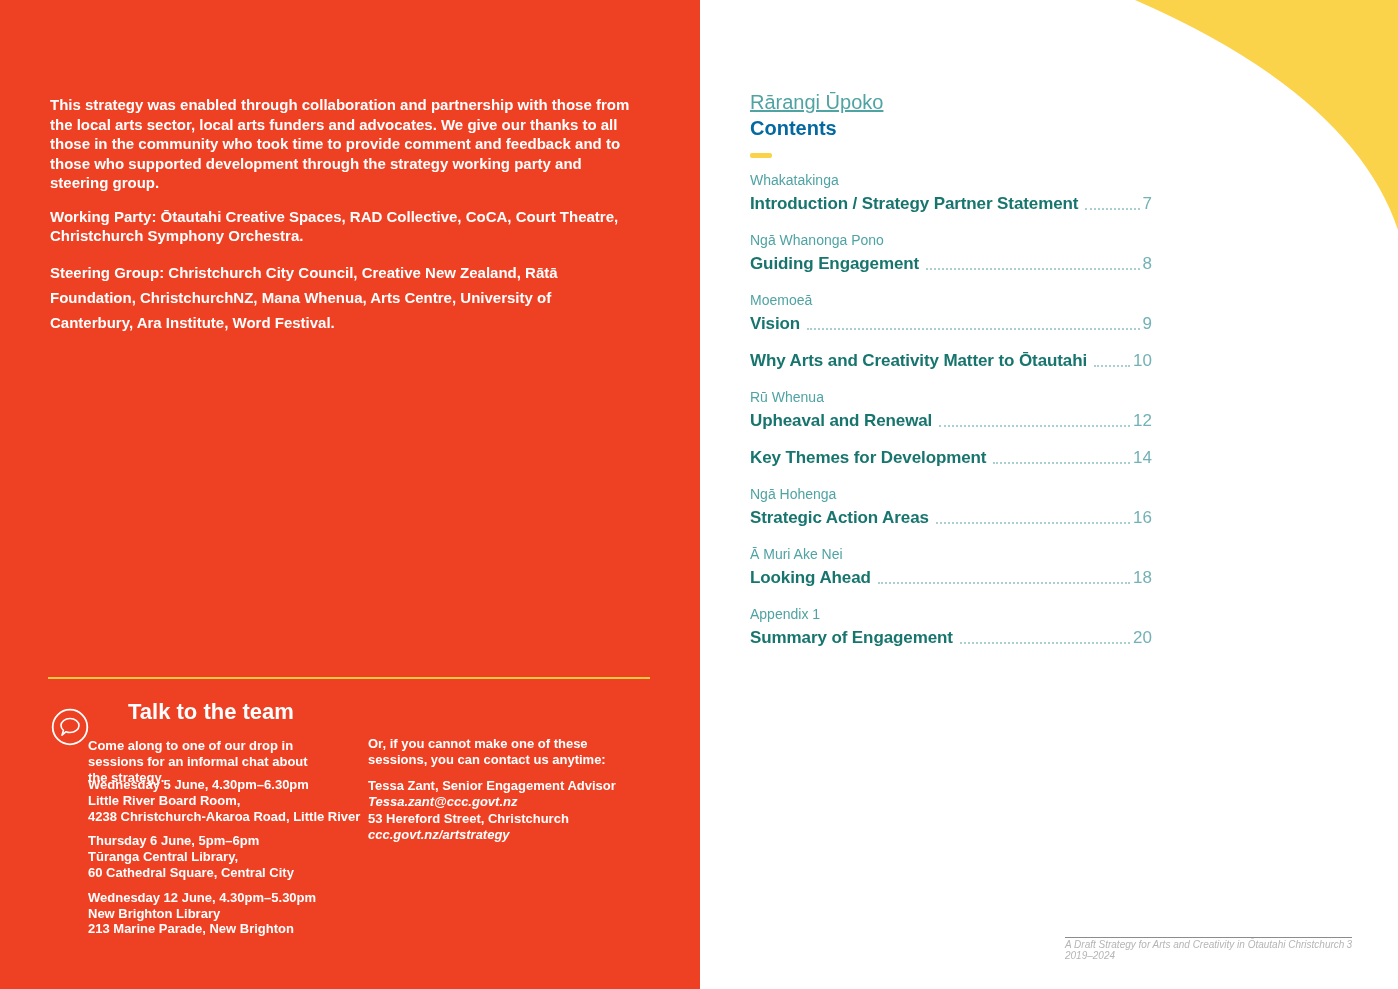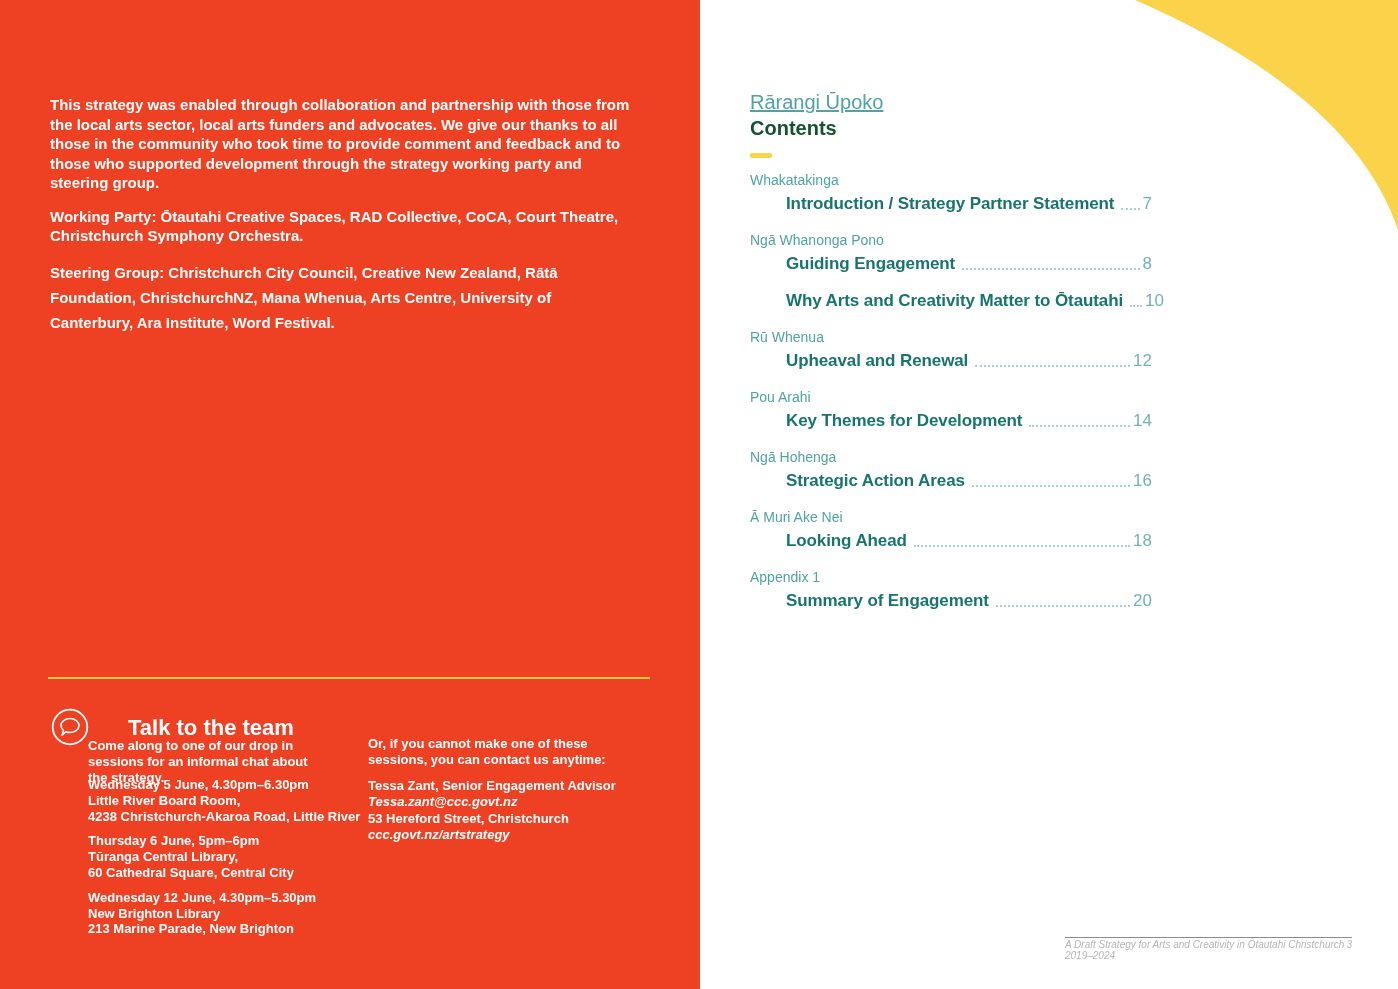--- a/index.html
+++ b/index.html
@@ -10,41 +10,41 @@
   
   .left-page{
     position:absolute;left:0;top:0;width:700px;height:989px;
     background:#EE4123;color:#ffffff;
   }
   .ack-block{position:absolute;left:50px;top:95px;width:604px;}
   .ack-block p{margin:0 16px 14px 0;font-size:15px;line-height:19.5px;font-weight:700;}
   .ack-block p.wide-lines{line-height:25px;}
   .talk-divider{position:absolute;left:48px;top:677px;width:602px;height:2px;background:#F9C93F;}
   .talk-icon{position:absolute;left:50px;top:707px;width:40px;height:40px;}
-  .talk-head{position:absolute;left:88px;top:715px;font-size:22px;font-weight:700;padding-left:40px;}
+  .talk-head{position:absolute;left:88px;top:699px;font-size:22px;font-weight:700;padding-left:40px;}
   .talk-intro{position:absolute;left:88px;top:738px;width:235px;font-size:13px;line-height:16px;font-weight:700;}
   .sessions{position:absolute;left:88px;top:777px;width:280px;}
   .session{margin-bottom:9px;}
   .session div{font-size:13px;line-height:15.8px;font-weight:700;}
   .contact-col{position:absolute;left:368px;top:736px;width:250px;}
   .contact-intro{font-size:13px;line-height:16px;font-weight:700;margin-bottom:10px;}
   .contact-lines div{font-size:13px;line-height:16.3px;font-weight:700;}
   .contact-lines .linkish{font-weight:700;font-style:italic;}
   
   .right-page{position:absolute;left:700px;top:0;width:698px;height:989px;background:#ffffff;}
   .corner-shape{position:absolute;top:0;right:0;width:263px;height:230px;}
   .contents-head{position:absolute;left:750px;top:90px;}
   .contents-maori{font-size:20px;color:#4FA3A3;line-height:25px;text-decoration:underline;}
-  .contents-title{font-size:20px;color:#14532d;font-weight:700;line-height:26px;}
+  .contents-title{font-size:20px;color:#0369a1;font-weight:700;line-height:26px;}
   .contents-dash{width:22px;height:5px;background:#FBD34B;border-radius:2px;margin-top:12px;}
   .toc{position:absolute;left:750px;top:169px;width:402px;}
   .toc-entry{margin-bottom:13px;}
   .toc-subtitle{font-size:14px;color:#4FA3A3;line-height:23px;}
   .toc-subtitle:empty{display:none;}
-  .toc-row{display:flex;align-items:flex-end;margin-left:36px;}
+  .toc-row{display:flex;align-items:flex-end;}
   .toc-title{font-size:17px;font-weight:700;color:#17756E;line-height:24px;white-space:nowrap;letter-spacing:-0.1px;}
   .toc-dots{flex:1;min-width:12px;border-bottom:2px dotted #A9CFD1;margin:0 3px 6px 7px;}
   .toc-page{font-size:17px;color:#72B1B5;line-height:24px;}
   .footer{
     position:absolute;left:1065px;top:937px;width:287px;
     border-top:1px solid #8C8C8C;padding-top:1px;
     display:flex;justify-content:space-between;
     font-size:10px;font-style:italic;color:#B5B5B5;
   }
 </style>
@@ -124,41 +124,48 @@
 
   <div class="toc-entry">
     <div class="toc-subtitle">Ngā Whanonga Pono</div>
     <div class="toc-row">
       <span class="toc-title">Guiding Engagement</span>
       <span class="toc-dots"></span>
       <span class="toc-page">8</span>
     </div>
   </div>
 
+  <div class="toc-entry">
+    <div class="toc-subtitle">Moemoeā</div>
+    <div class="toc-row">
+      <span class="toc-title">Vision</span>
+      <span class="toc-dots"></span>
+      <span class="toc-page">9</span>
+    </div>
+  </div>
 
   <div class="toc-entry">
 
     <div class="toc-row">
       <span class="toc-title">Why Arts and Creativity Matter to Ōtautahi</span>
       <span class="toc-dots"></span>
       <span class="toc-page">10</span>
     </div>
   </div>
 
   <div class="toc-entry">
     <div class="toc-subtitle">Rū Whenua</div>
     <div class="toc-row">
       <span class="toc-title">Upheaval and Renewal</span>
       <span class="toc-dots"></span>
       <span class="toc-page">12</span>
     </div>
   </div>
 
   <div class="toc-entry">
-    <div class="toc-subtitle">Pou Arahi</div>
     <div class="toc-row">
       <span class="toc-title">Key Themes for Development</span>
       <span class="toc-dots"></span>
       <span class="toc-page">14</span>
     </div>
   </div>
 
   <div class="toc-entry">
     <div class="toc-subtitle">Ngā Hohenga</div>
     <div class="toc-row">

